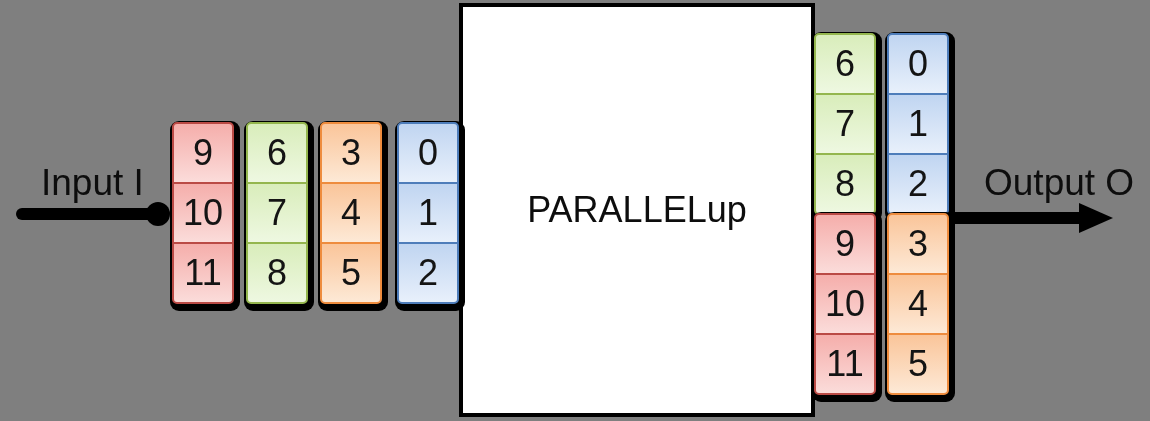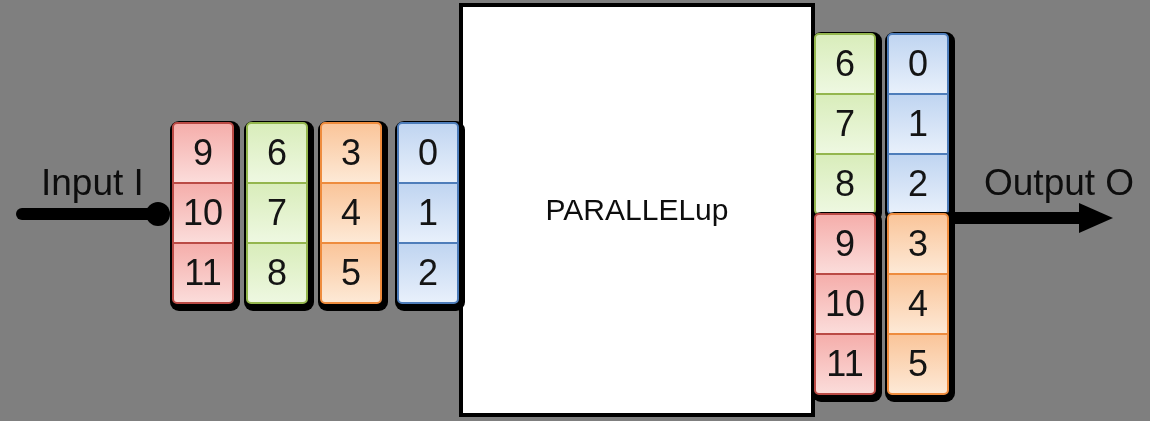--- a/index.html
+++ b/index.html
@@ -36,21 +36,21 @@
     border-left:34px solid var(--arrow,#000);
     left:1079px;top:203px;
   }
 
   
   .processor-box{
     position:absolute;left:459px;top:3px;width:348px;height:406px;
     background:#fff;border:4px solid #000;z-index:2;
     display:flex;align-items:center;justify-content:center;
   }
-  .processor-box .box-label{font-size:30px;line-height:1;color:#0d0d0d;}
+  .processor-box .box-label{font-size:36px;line-height:1;color:#0d0d0d;}
 
   
   .col{
     position:absolute;width:62px;border-radius:5px;z-index:3;
     box-shadow:2px 3px 0 4px #000;background:#000;
   }
   .cell{
     width:62px;height:62px;box-sizing:border-box;
     border:2px solid #888;margin-top:-2px;
     display:flex;align-items:center;justify-content:center;

